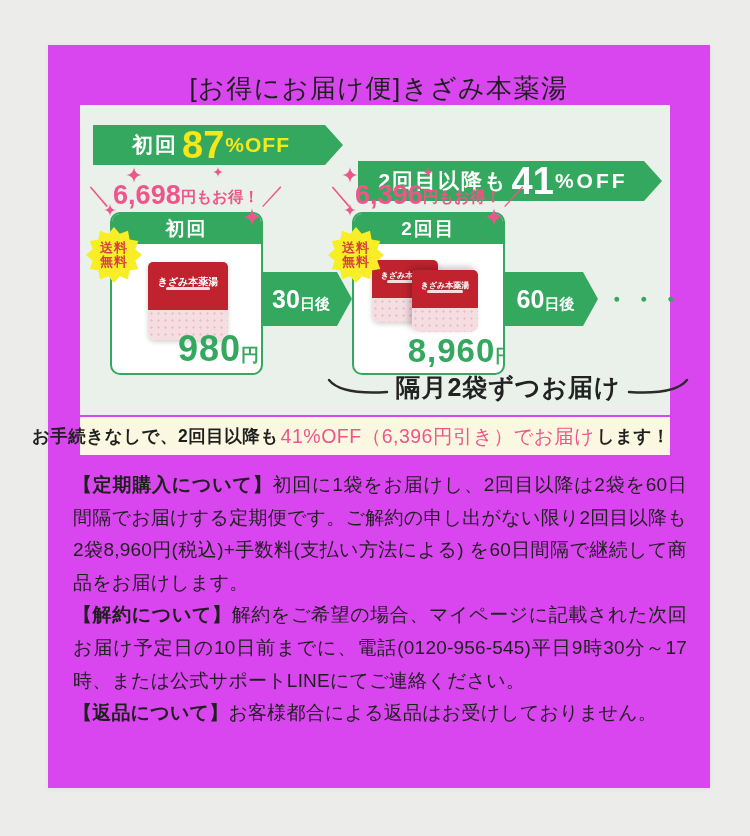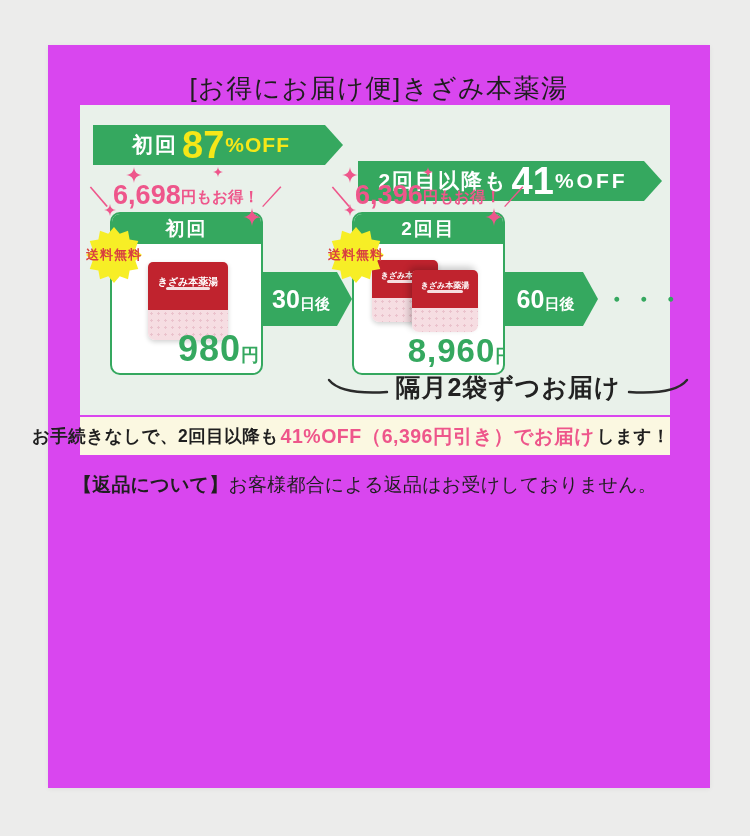--- a/index.html
+++ b/index.html
@@ -44,40 +44,40 @@
   .pkg.main{left:36px;top:48px;width:80px;height:78px;}
   .pkg.main .pkg-name{font-size:10px;}
   .pkg.a{left:18px;top:46px;width:66px;height:62px;}
   .pkg.b{left:58px;top:56px;width:66px;height:62px;box-shadow:-3px -3px 7px rgba(0,0,0,.22);}
   .c2 .pkg-name{font-size:8px;}
 
   .badge{position:absolute;width:56px;height:56px;z-index:5;}
   .badge.b1{left:6px;top:122px;}
   .badge.b2{left:248px;top:122px;}
   .badge svg{position:absolute;left:0;top:0;}
-  .badge-text{position:absolute;left:0;top:0;width:100%;height:100%;display:flex;flex-direction:row;align-items:center;justify-content:center;color:#d84040;font-size:13px;font-weight:700;line-height:14px;letter-spacing:1px;}
+  .badge-text{position:absolute;left:0;top:0;width:100%;height:100%;display:flex;flex-direction:column;align-items:center;justify-content:center;color:#d84040;font-size:13px;font-weight:700;line-height:14px;letter-spacing:1px;}
 
   .iarrow{position:absolute;top:167px;height:54px;background:#35a85f;color:#fff;display:flex;align-items:center;justify-content:center;clip-path:polygon(0 0,calc(100% - 15px) 0,100% 50%,calc(100% - 15px) 100%,0 100%);padding-right:10px;box-sizing:border-box;z-index:1;}
   .iarrow.a1{left:180px;width:92px;}
   .iarrow.a2{left:423px;width:95px;}
   .ia-num{font-size:25px;font-weight:700;line-height:1;}
   .ia-unit{font-size:15px;font-weight:700;margin-top:11px;font-family:Liberation Serif, serif;}
 
   .ellipsis{position:absolute;left:524px;top:178px;color:#35a85f;font-size:25px;font-weight:700;letter-spacing:2px;}
 
   .spark{position:absolute;z-index:6;line-height:0;}
   .spark svg{display:block;}
 
   .interval-note{position:absolute;left:260px;top:266px;width:336px;display:flex;align-items:center;justify-content:center;gap:6px;}
   .in-text{font-size:25px;font-weight:700;color:#222;letter-spacing:1px;white-space:nowrap;}
   .swoosh{line-height:0;}
 
   .note-banner{position:absolute;left:32px;top:372px;width:590px;height:38px;background:#fbf8e1;display:flex;align-items:center;justify-content:flex-end;white-space:nowrap;}
   .nb-pre,.nb-post{font-size:17.5px;font-weight:700;color:#1f1f1f;letter-spacing:0.5px;}
-  .nb-hl{font-size:19.5px;font-weight:700;color:#ee568b;letter-spacing:0.5px;margin:0 2px;}
+  .nb-hl{font-size:19.5px;font-weight:400;color:#ee568b;letter-spacing:0.5px;margin:0 2px;}
 
   .terms{position:absolute;left:25px;top:424px;width:614px;color:#1f1f1f;}
   .terms p{margin:0;font-size:19px;line-height:32.6px;text-align:justify;letter-spacing:0.2px;}
   .terms .hd{font-weight:700;}
 </style>
 </head>
 <body>
 
 <div class="stage">
   <div class="card">
@@ -227,17 +227,19 @@
       </div>
     </div>
 
     <div class="note-banner">
       <span class="nb-pre">お手続きなしで、2回目以降も</span>
       <span class="nb-hl">41%OFF（6,396円引き）でお届け</span>
       <span class="nb-post">します！</span>
     </div>
 
     <div class="terms">
+      <p><span class="hd">【定期購入について】</span><span>初回に1袋をお届けし、2回目以降は2袋を60日間隔でお届けする定期便です。ご解約の申し出がない限り2回目以降も2袋8,960円(税込)+手数料(支払い方法による) を60日間隔で継続して商品をお届けします。</span></p>
+      <p><span class="hd">【解約について】</span><span>解約をご希望の場合、マイページに記載された次回お届け予定日の10日前までに、電話(0120-956-545)平日9時30分～17時、または公式サポートLINEにてご連絡ください。</span></p>
       <p><span class="hd">【返品について】</span><span>お客様都合による返品はお受けしておりません。</span></p>
     </div>
 
   </div>
 </div>
 
 </body></html>

